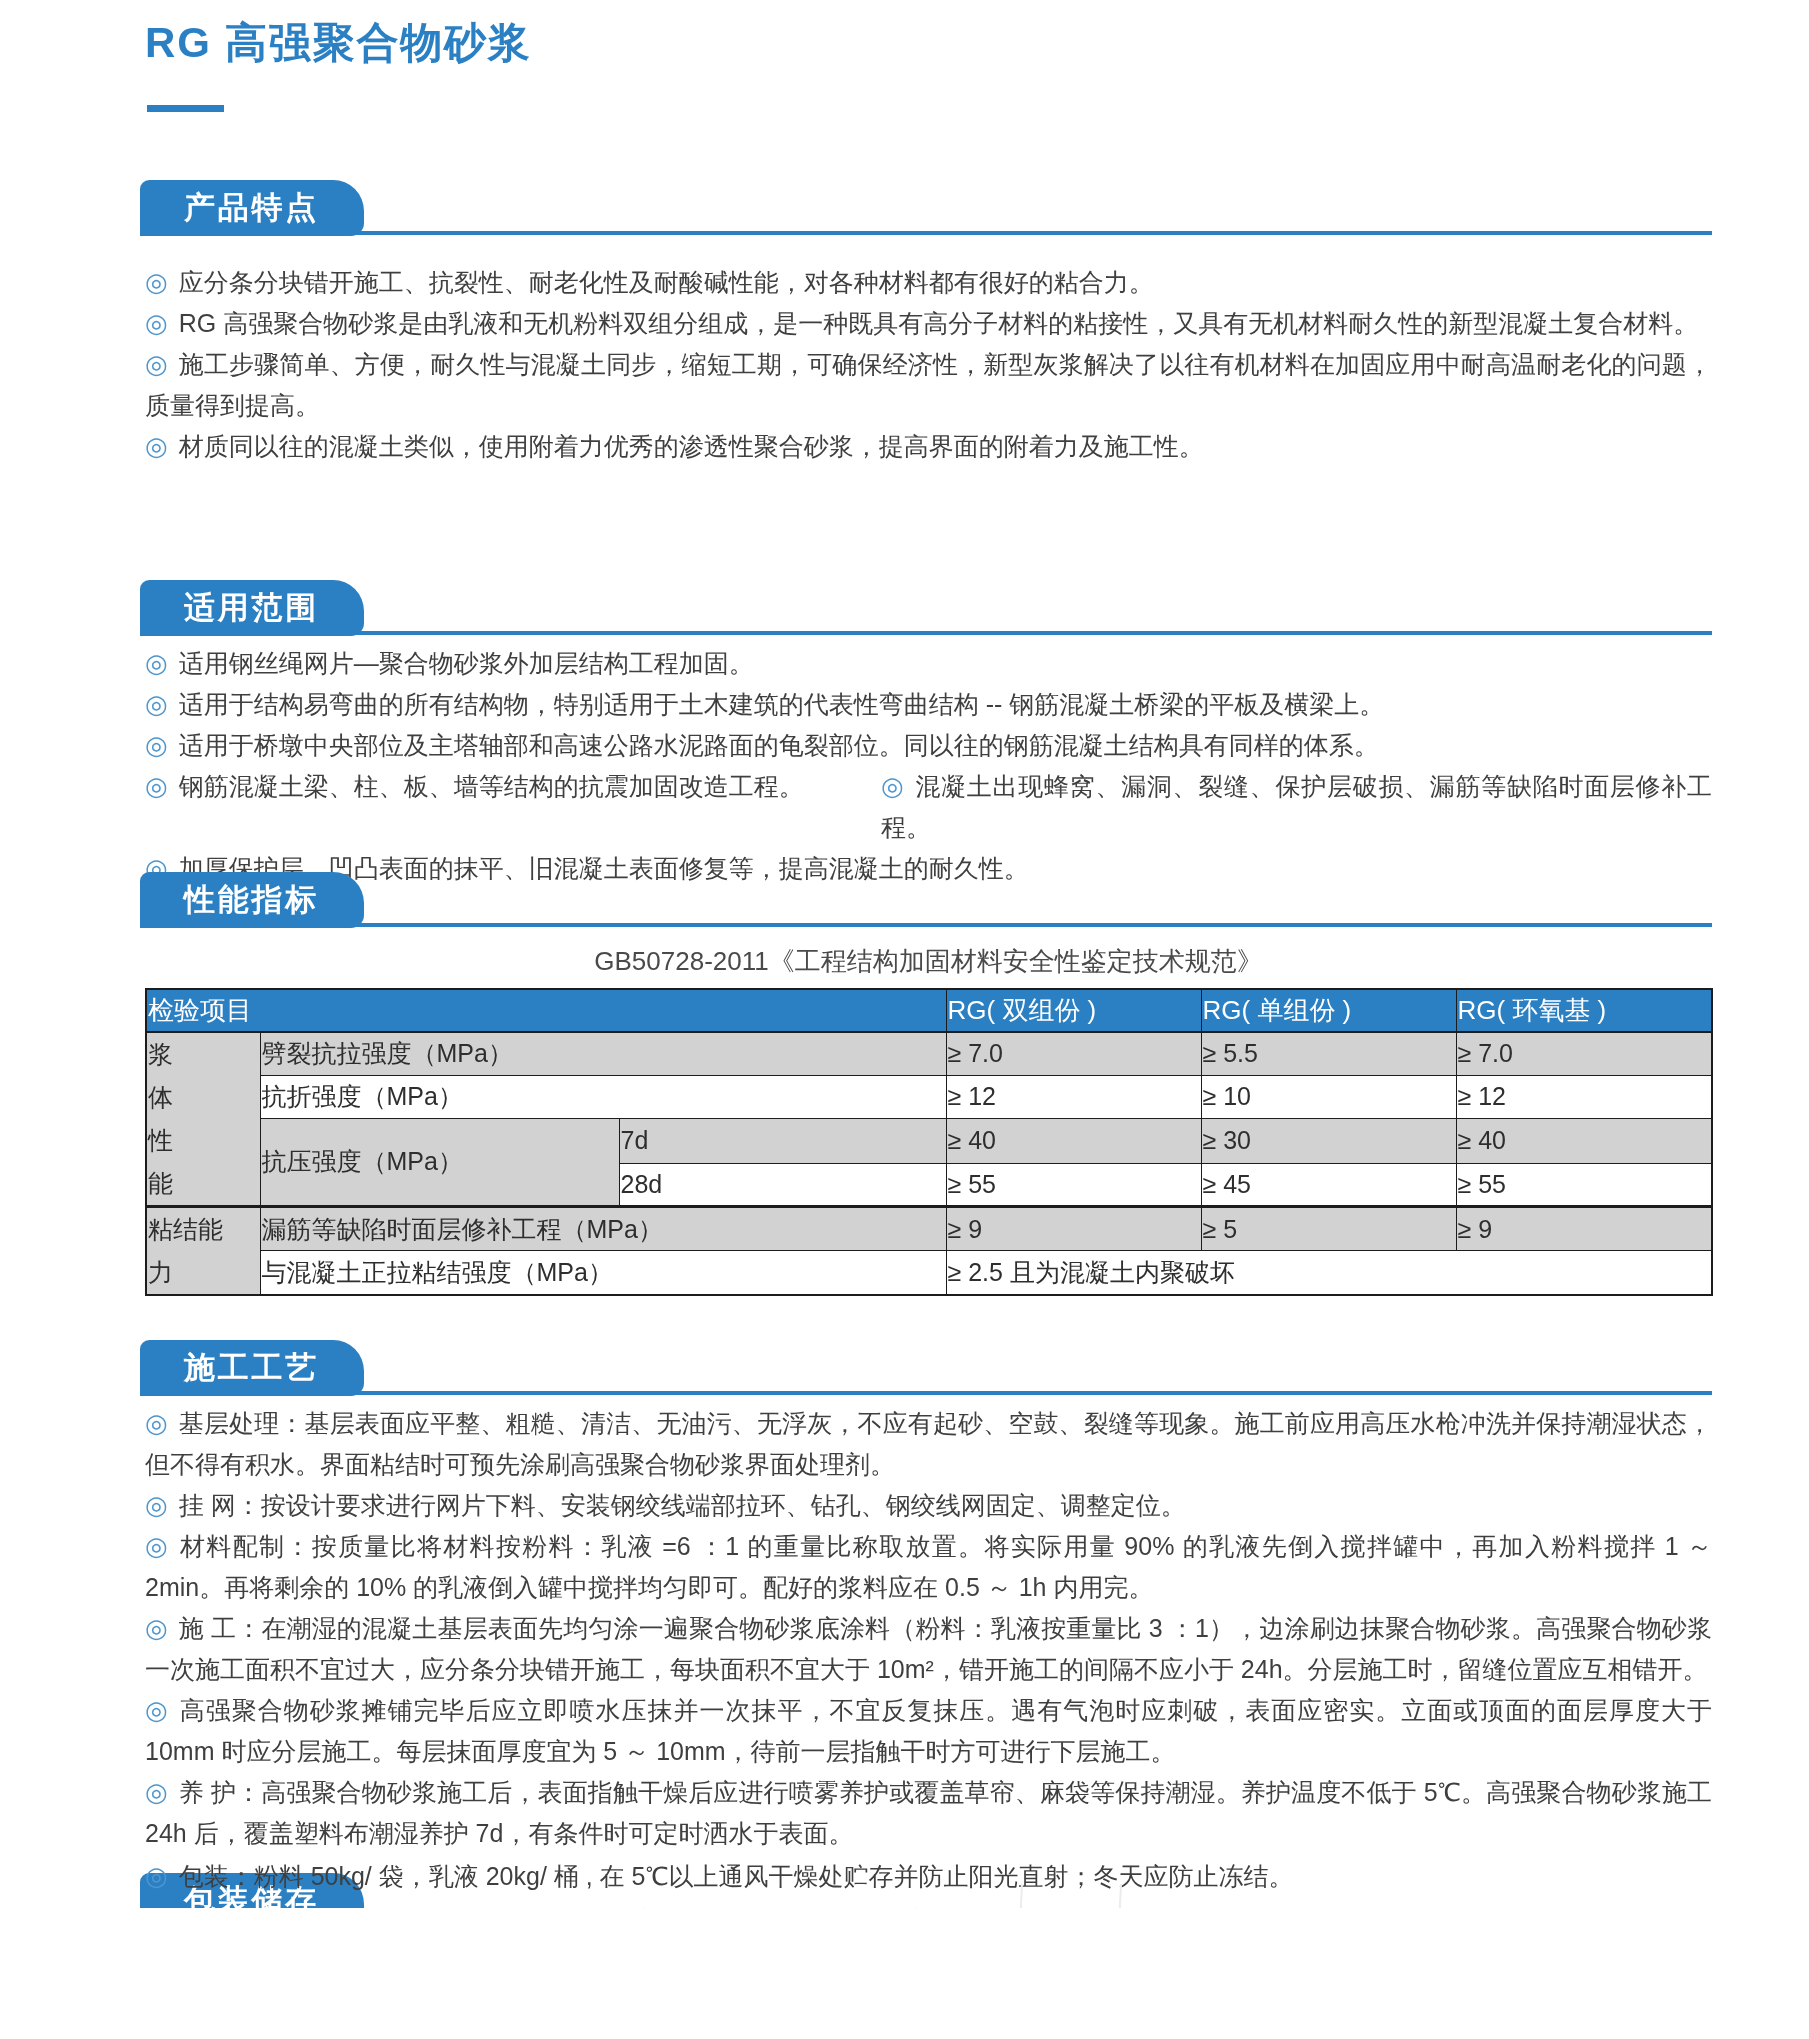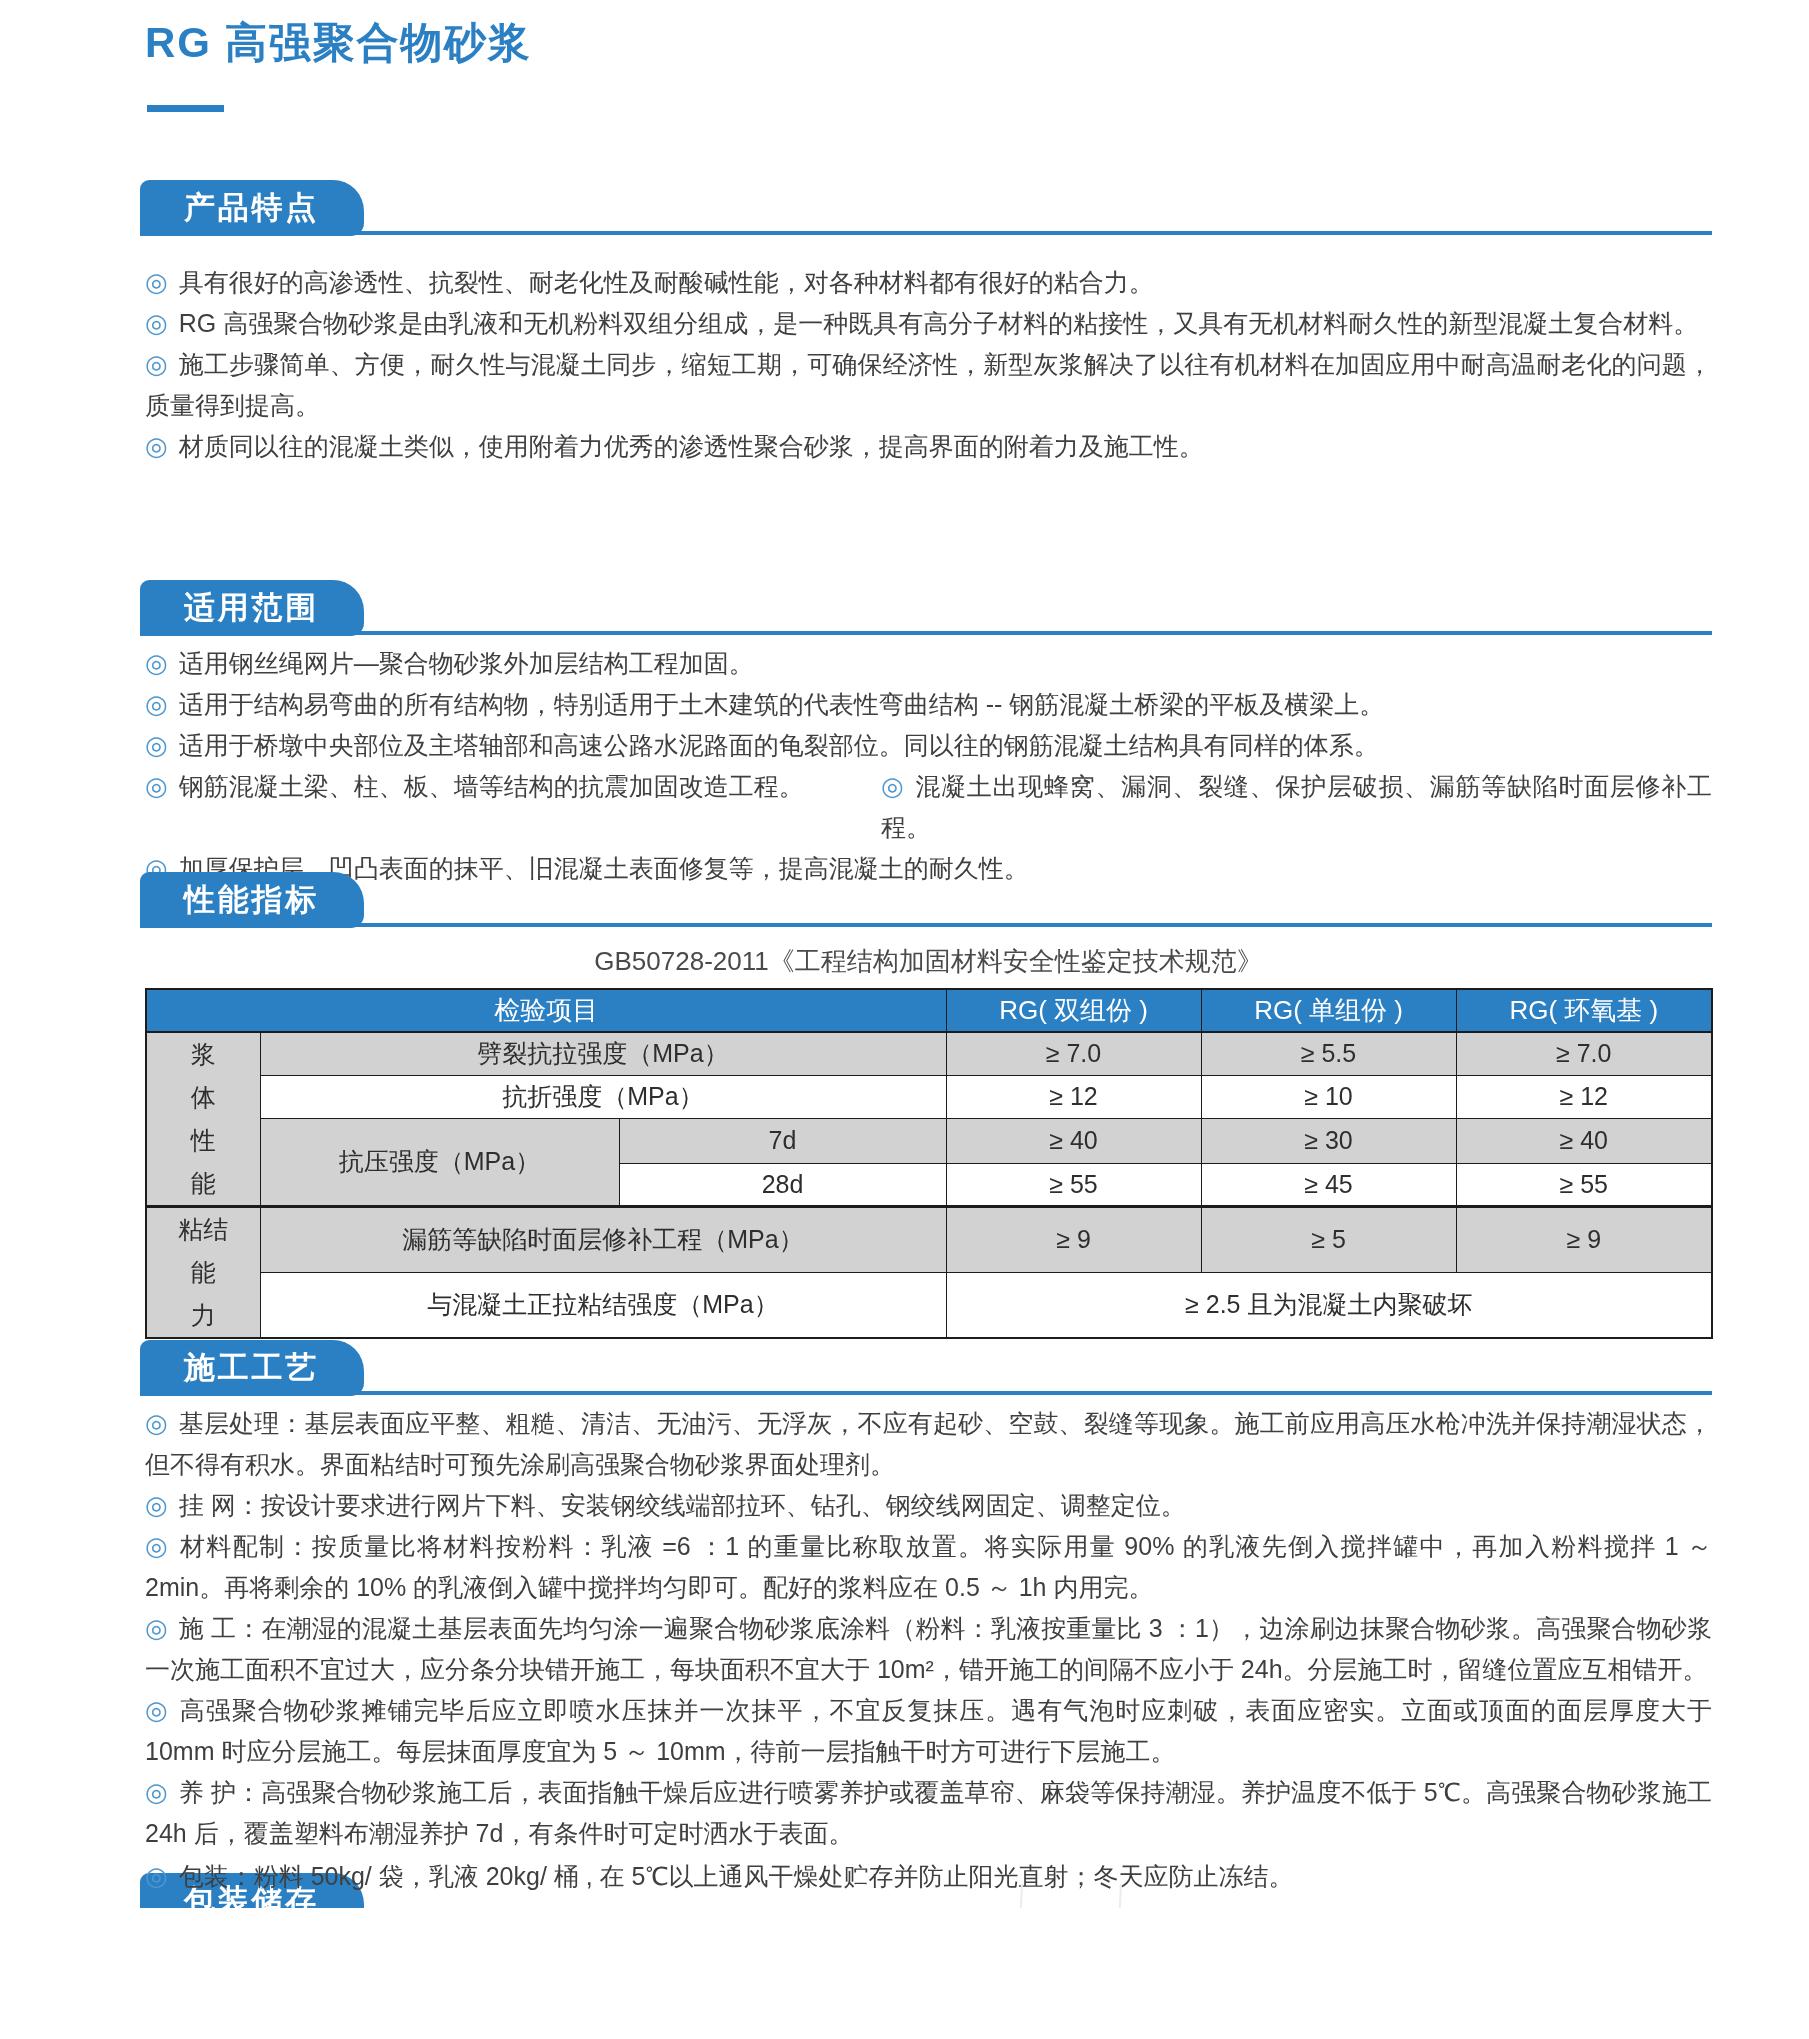--- a/index.html
+++ b/index.html
@@ -36,22 +36,22 @@
   
   .tbl-caption {
     position:absolute; left:145px; top:944px; width:1567px;
     text-align:center; font-size:26px; color:#4a4a4a;
   }
   table.perf {
     position:absolute; left:145px; top:988px; width:1567px;
     border-collapse:collapse; table-layout:fixed;
   }
   table.perf td, table.perf th {
-    border:1.8px solid var(--border); text-align:center; vertical-align:middle;
-    font-size:25px; color:#2e2e2e; height:43px; padding:0 19px;
+    border:1.8px solid var(--border); text-align:left; vertical-align:middle;
+    font-size:25px; color:#2e2e2e; height:43px; padding:0 1px;
   }
   table.perf { border:2.8px solid var(--border); }
   table.perf th { background:var(--accent); color:#ffffff; font-weight:normal; font-size:26px; border-bottom-width:2.8px; }
   td.gray { background:var(--cellgray); }
   td.group-label { background:var(--cellgray); white-space:pre-line; line-height:43px; font-size:25px; }
   tr.group-sep td { border-top-width:3.7px; }
   td.thick-bottom { border-bottom-width:3.7px; }
   
   .wm { position:absolute; pointer-events:none; }
   .wm-a { left:1017px; top:1884px; width:101px; height:155px; border-left:2.8px solid #ececec; border-right:2.8px solid #ececec; transform:skewX(-3deg); }
@@ -66,21 +66,21 @@
   <h1 class="doc-title">RG 高强聚合物砂浆</h1>
   <div class="title-underline"></div>
 
   <div class="sec" style="top:179px">
     <div class="sec-rule"></div>
     <div class="sec-badge">
       <span>产品特点</span>
     </div>
   </div>
   <div class="list" style="top:262px">
-    <div class="li"><span class="blt">◎</span><span>具有很好的高渗透性、抗裂性、耐老化性及耐酸碱性能，对各种材料都有很好的粘合力。</span></div>
+    <div class="li"><span class="blt">◎</span><span>应分条分块错开施工、抗裂性、耐老化性及耐酸碱性能，对各种材料都有很好的粘合力。</span></div>
     <div class="li"><span class="blt">◎</span><span>RG 高强聚合物砂浆是由乳液和无机粉料双组分组成，是一种既具有高分子材料的粘接性，又具有无机材料耐久性的新型混凝土复合材料。</span></div>
     <div class="li"><span class="blt">◎</span><span>施工步骤简单、方便，耐久性与混凝土同步，缩短工期，可确保经济性，新型灰浆解决了以往有机材料在加固应用中耐高温耐老化的问题，质量得到提高。</span></div>
     <div class="li"><span class="blt">◎</span><span>材质同以往的混凝土类似，使用附着力优秀的渗透性聚合砂浆，提高界面的附着力及施工性。</span></div>
   </div>
 
   <div class="sec" style="top:579px">
     <div class="sec-rule"></div>
     <div class="sec-badge">
       <span>适用范围</span>
     </div>

